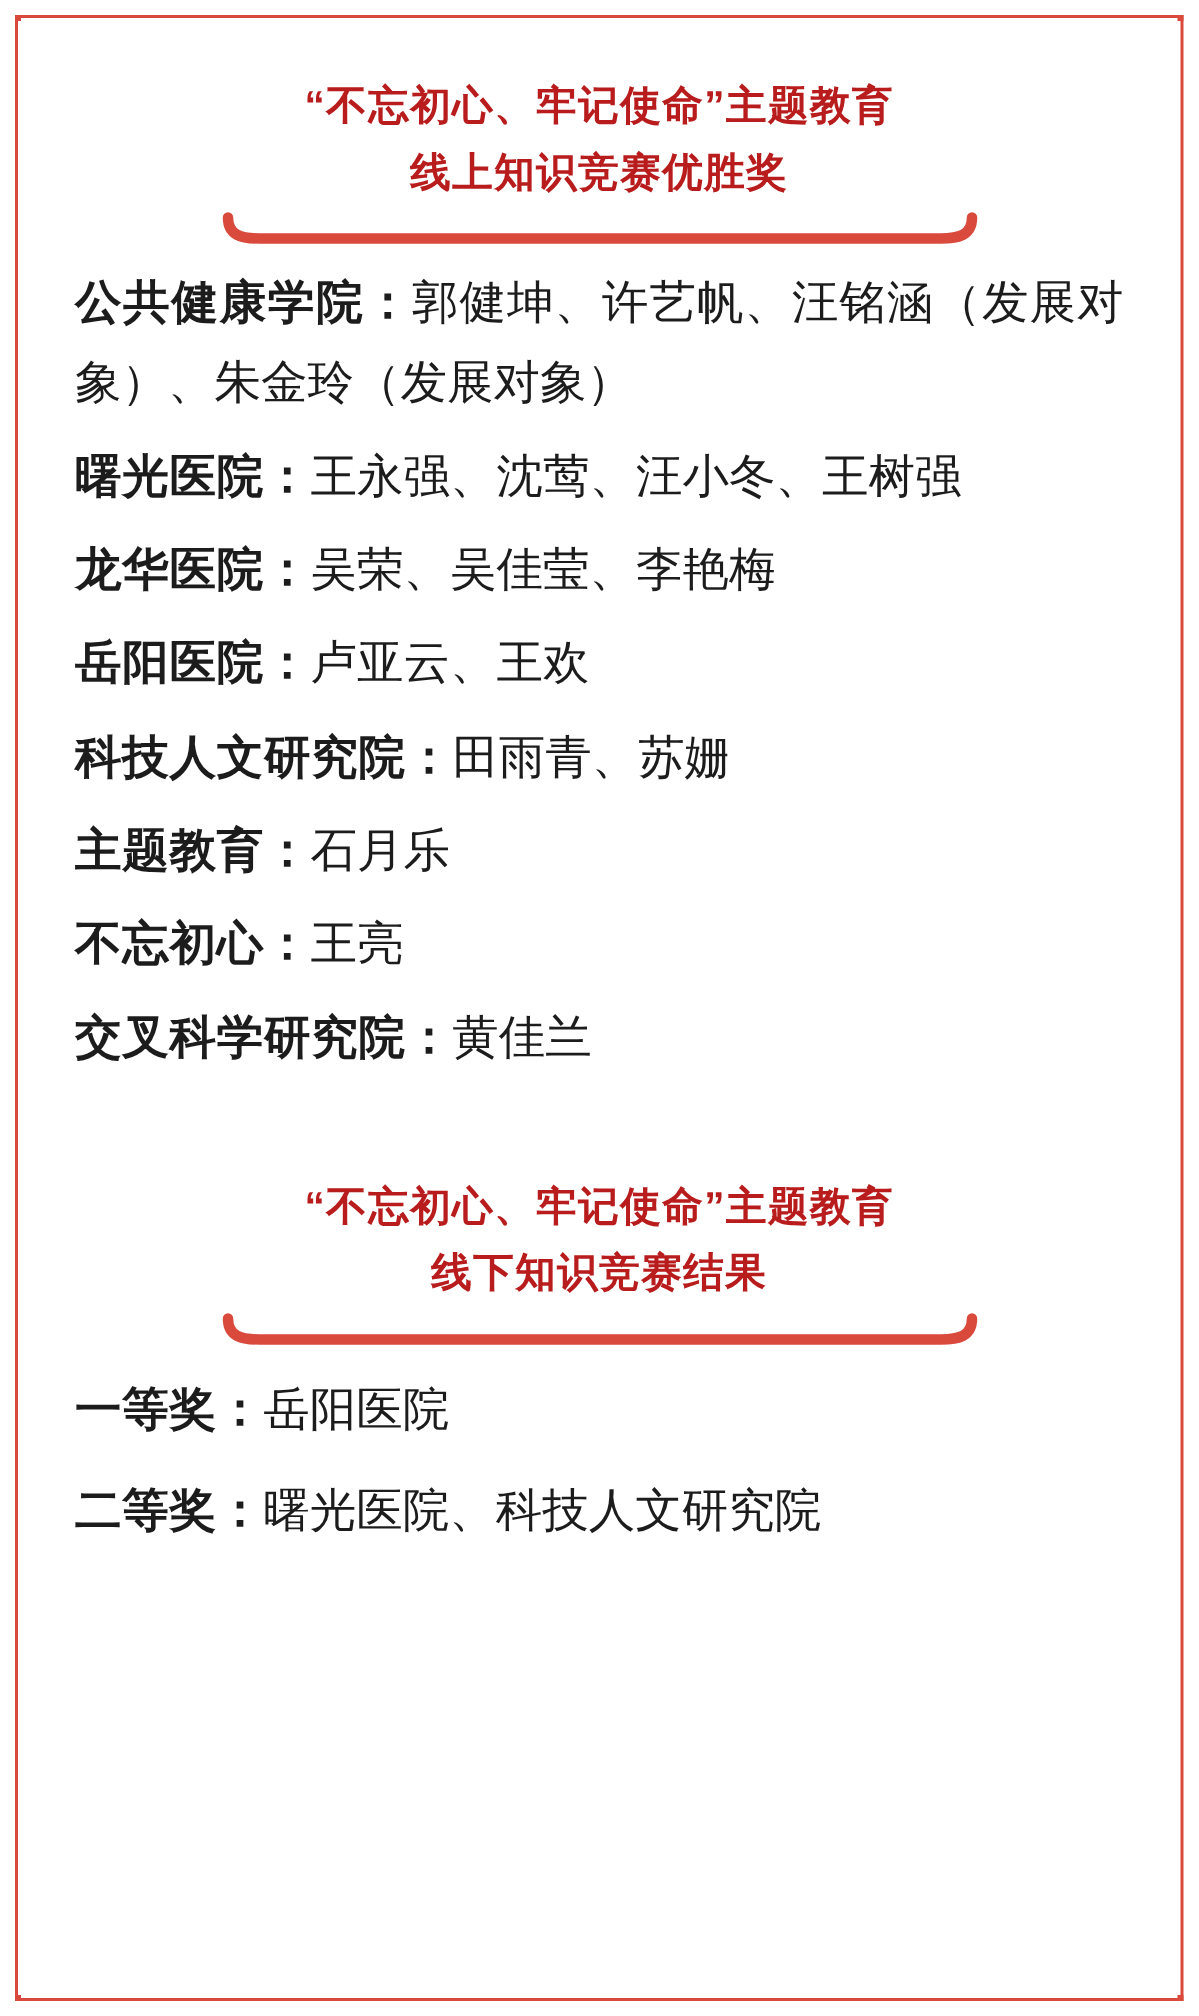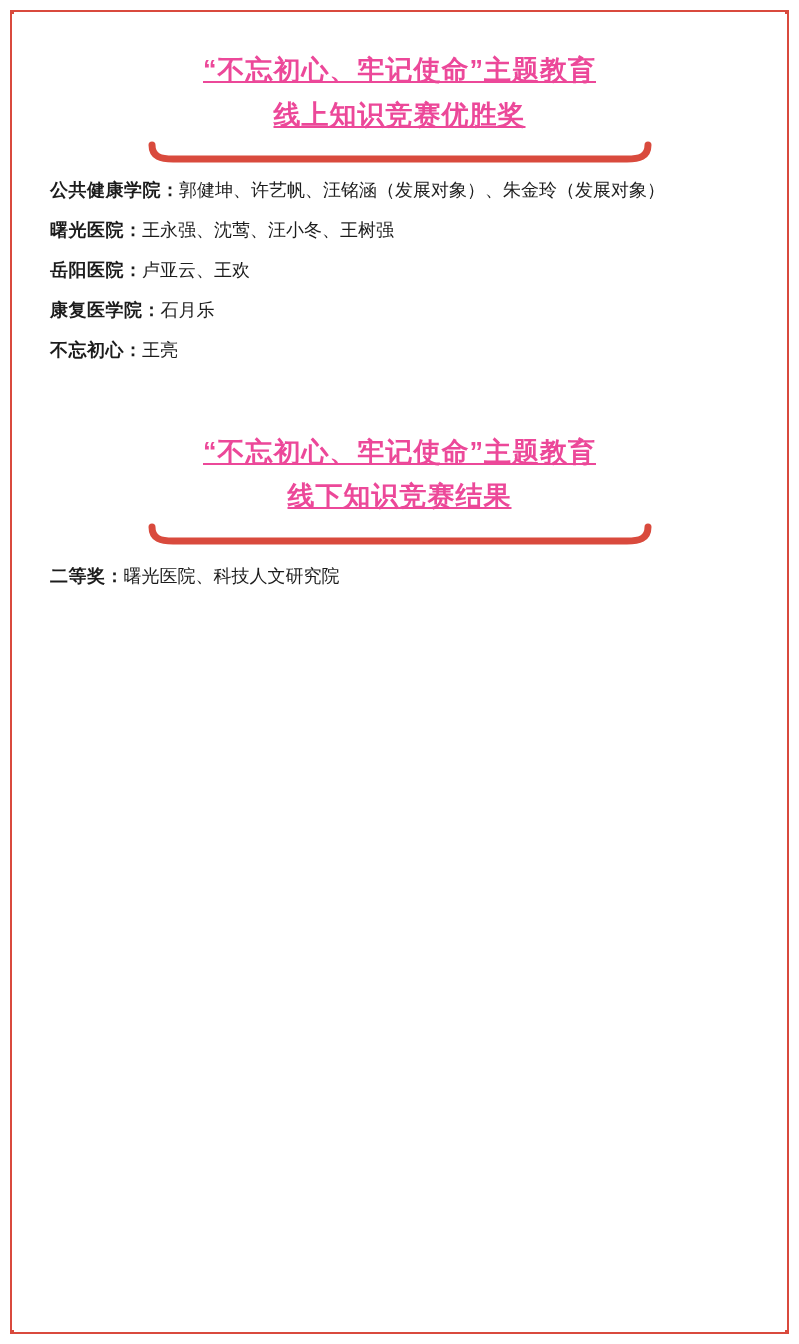--- a/index.html
+++ b/index.html
@@ -50,37 +50,36 @@
   }
   .section-header {
     text-align: center;
     padding-top: 10px;
   }
   .section-header .line1,
   .section-header .line2 {
     font-weight: bold;
     font-size: 27px;
     letter-spacing: 1px;
-    color: #ec4899;
+    color: #b91c1c;
     line-height: 1.65;
-    text-decoration: underline;
   }
   .underline-wrap {
     display: flex;
     justify-content: center;
     margin-top: 4px;
     margin-bottom: 12px;
   }
   .underline-wrap svg { display: block; }
 
   .entry-list {
     margin-top: 10px;
   }
   .entry {
-    font-size: 18px;
+    font-size: 31px;
     line-height: 1.72;
     margin: 0 0 9px 0;
     color: #1c1c1c;
     text-align: justify;
   }
   .entry .label {
     font-weight: bold;
     letter-spacing: 0.5px;
   }
   .entry .colon {
@@ -119,43 +118,55 @@
       </div>
 
       <div class="entry-list">
         <p class="entry">
           <span class="label">公共健康学院</span><span class="colon">：</span><span class="names">郭健坤、许艺帆、汪铭涵（发展对象）、朱金玲（发展对象）</span>
         </p>
         <p class="entry">
           <span class="label">曙光医院</span><span class="colon">：</span><span class="names">王永强、沈莺、汪小冬、王树强</span>
         </p>
         <p class="entry">
+          <span class="label">龙华医院</span><span class="colon">：</span><span class="names">吴荣、吴佳莹、李艳梅</span>
+        </p>
+        <p class="entry">
           <span class="label">岳阳医院</span><span class="colon">：</span><span class="names">卢亚云、王欢</span>
         </p>
         <p class="entry">
-          <span class="label">康复医学院</span><span class="colon">：</span><span class="names">石月乐</span>
+          <span class="label">科技人文研究院</span><span class="colon">：</span><span class="names">田雨青、苏姗</span>
+        </p>
+        <p class="entry">
+          <span class="label">主题教育</span><span class="colon">：</span><span class="names">石月乐</span>
         </p>
         <p class="entry">
           <span class="label">不忘初心</span><span class="colon">：</span><span class="names">王亮</span>
+        </p>
+        <p class="entry">
+          <span class="label">交叉科学研究院</span><span class="colon">：</span><span class="names">黄佳兰</span>
         </p>
       </div>
     </div>
 
     <div class="section section-two">
       <div class="section-header">
         <div class="line1">“不忘初心、牢记使命”主题教育</div>
         <div class="line2">线下知识竞赛结果</div>
       </div>
       <div class="underline-wrap">
         <svg width="506" height="22" viewBox="0 0 506 22" aria-hidden="true">
           <path d="M5 4 C 5 16, 14 18, 26 18 L 480 18 C 492 18, 501 16, 501 4" fill="none" stroke="#d94a3d" stroke-width="7" stroke-linecap="round"></path>
         </svg>
       </div>
 
       <div class="entry-list">
         <p class="entry">
+          <span class="label">一等奖</span><span class="colon">：</span><span class="names">岳阳医院</span>
+        </p>
+        <p class="entry">
           <span class="label">二等奖</span><span class="colon">：</span><span class="names">曙光医院、科技人文研究院</span>
         </p>
       </div>
     </div>
 
   </div>
 </div>
 
 </body></html>

